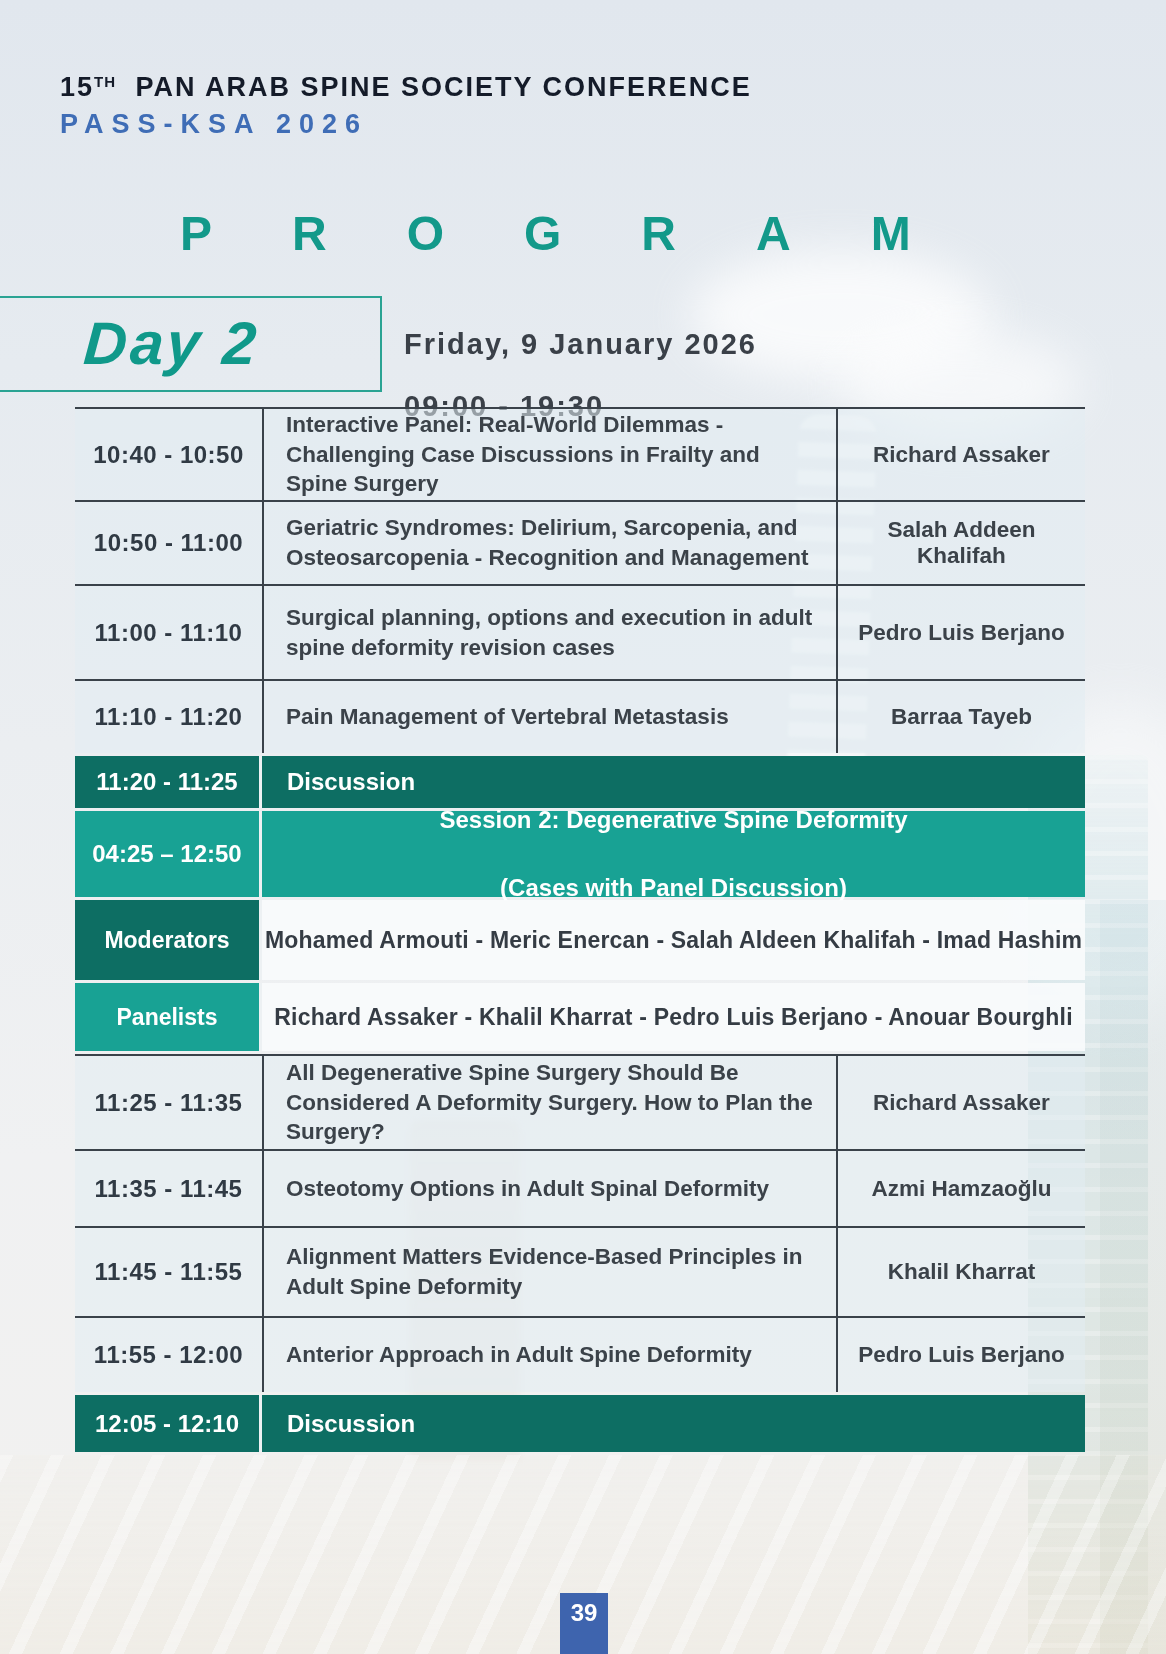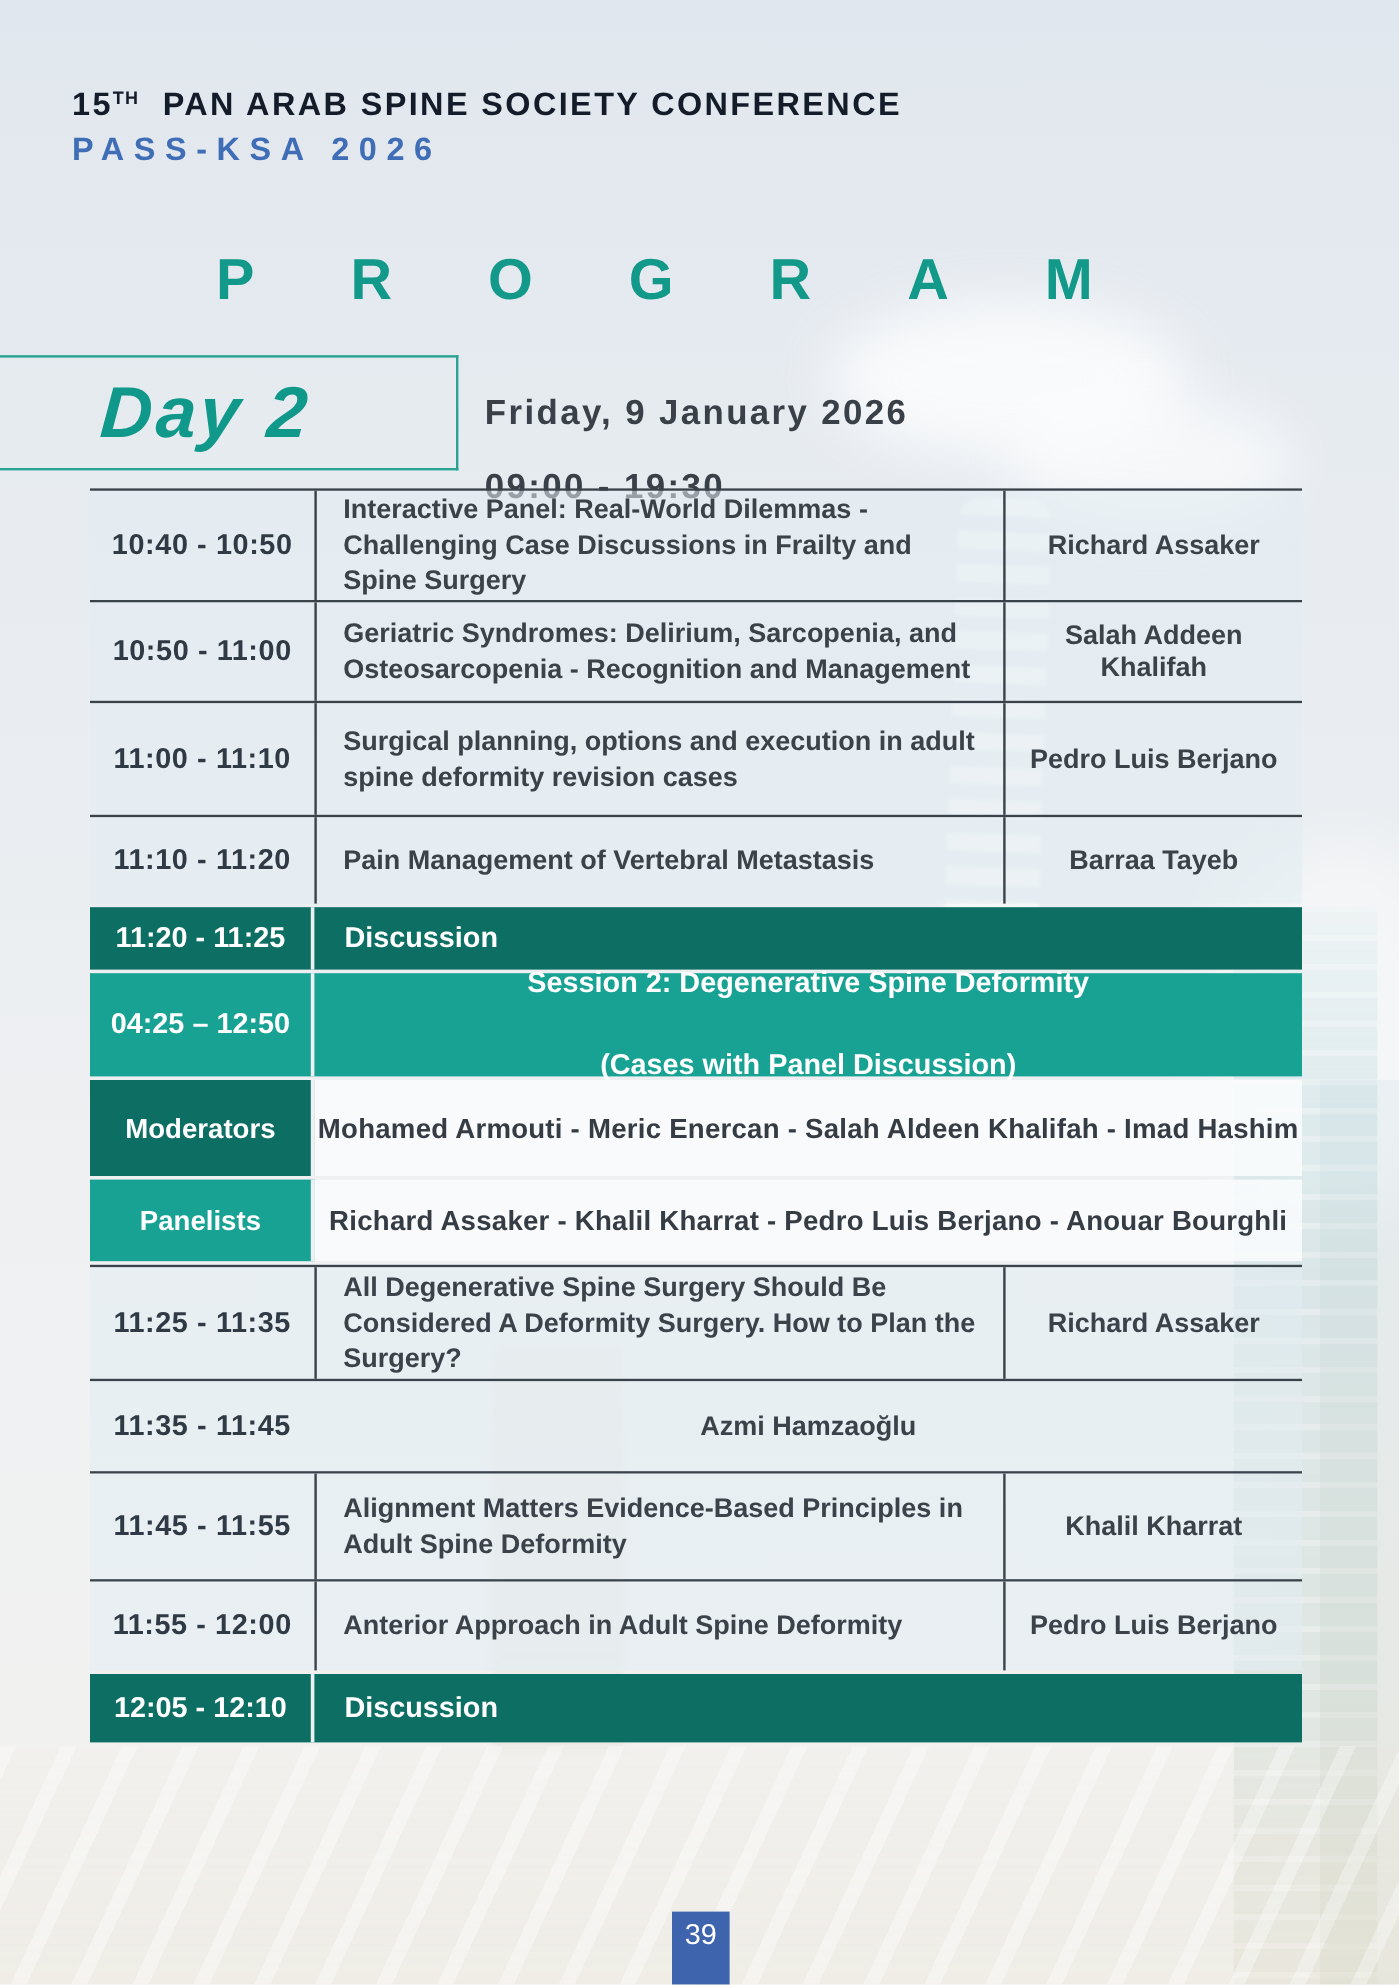--- a/index.html
+++ b/index.html
@@ -97,21 +97,21 @@
   .session-line{font-size:24px;line-height:1.45;}
   .people-content{justify-content:center;text-align:center;background:rgba(249,251,252,.92);}
   .people-names{font-size:23px;font-weight:700;color:#353c44;letter-spacing:.2px;}
   .people-label{font-size:23px;}
   .ttime{font-size:24px;}
   
   .page-num-box{
     position:absolute;left:560px;top:1593px;width:48px;height:61px;background:#3e64ae;
     display:flex;justify-content:center;align-items:flex-start;padding-top:6px;box-sizing:border-box;
   }
-  .page-num{color:#ffffff;font-size:24px;font-weight:400;}
+  .page-num{color:#ffffff;font-size:24px;font-weight:700;}
 </style>
 </head>
 <body>
 
 <div class="page">
 
   <div class="decor cloud c1"></div>
   <div class="decor cloud c2"></div>
   <div class="decor cloud c3"></div>
   <div class="decor spine-watermark"></div>
@@ -229,20 +229,23 @@
               <div class="title-text">All Degenerative Spine Surgery Should Be Considered A Deformity Surgery. How to Plan the Surgery?</div>
             </div>
             <div class="cell cell-speaker">
               <div class="speaker-text">Richard Assaker</div>
             </div>
           </div>
           <div class="row-item" style="height: 77px;">
             <div class="cell cell-time">
               <div class="time-text">11:35 - 11:45</div>
             </div>
+            <div class="cell cell-title">
+              <div class="title-text">Osteotomy Options in Adult Spinal Deformity</div>
+            </div>
             <div class="cell cell-speaker">
               <div class="speaker-text">Azmi Hamzaoğlu</div>
             </div>
           </div>
           <div class="row-item" style="height: 90px;">
             <div class="cell cell-time">
               <div class="time-text">11:45 - 11:55</div>
             </div>
             <div class="cell cell-title">
               <div class="title-text">Alignment Matters Evidence-Based Principles in Adult Spine Deformity</div>

